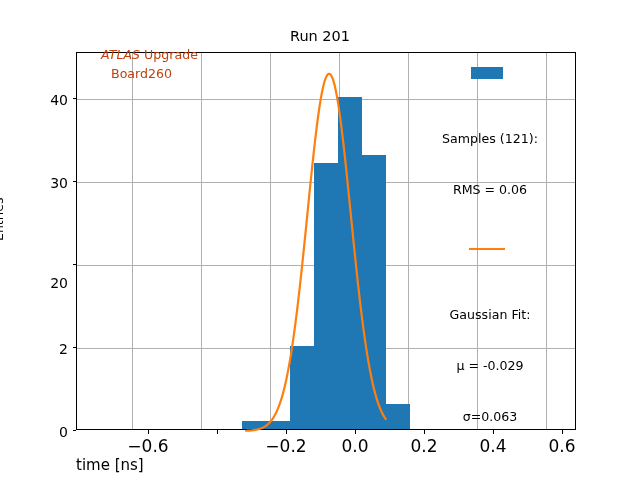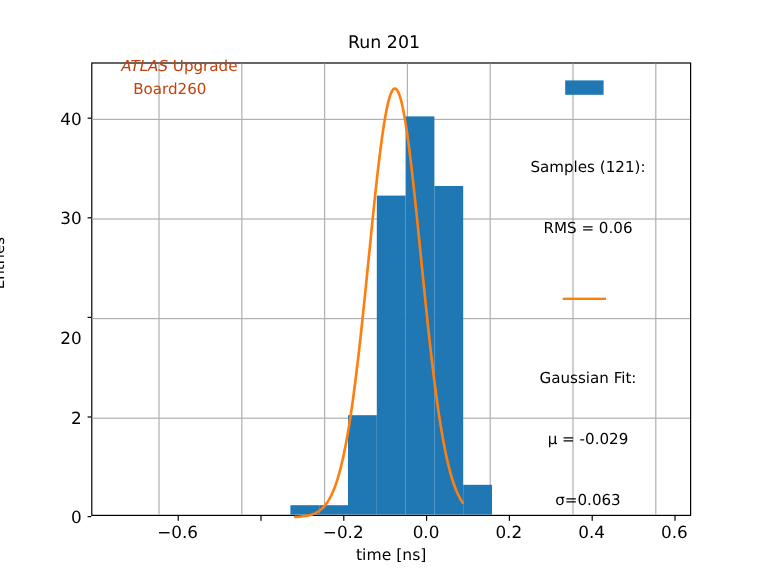--- a/index.html
+++ b/index.html
@@ -26,32 +26,32 @@
     background:#fff;
   }
   .grid-line{position:absolute;background:#b0b0b0;}
   .grid-v{width:1px;top:0;bottom:0;}
   .grid-h{height:1px;left:0;right:0;}
 
   
   .tick-x{position:absolute;width:1px;height:3.5px;background:#000;top:430px;}
   .tick-y{position:absolute;height:1px;width:3.5px;background:#000;left:72.5px;}
   .ticklabel-x{
-    position:absolute;top:436px;font-size:14px;color:#000;
+    position:absolute;top:436px;font-size:17px;color:#000;
     text-align:center;width:60px;
   }
   .ticklabel-y{
     position:absolute;font-size:14px;color:#000;
     text-align:right;width:40px;right:572px;
   }
 
   
   .xlabel{
     position:absolute;left:76px;top:456px;width:500px;
-    text-align:center;font-size:13px;color:#000;
+    text-align:left;font-size:15px;color:#000;
   }
   .ylabel{
     position:absolute;left:-9px;top:241px;
     font-size:12.5px;color:#000;
     transform:rotate(-90deg);transform-origin:left top;
     white-space:nowrap;
   }
 
   
   .plotlayer{position:absolute;left:0;top:0;width:100%;height:100%;overflow:hidden;}

